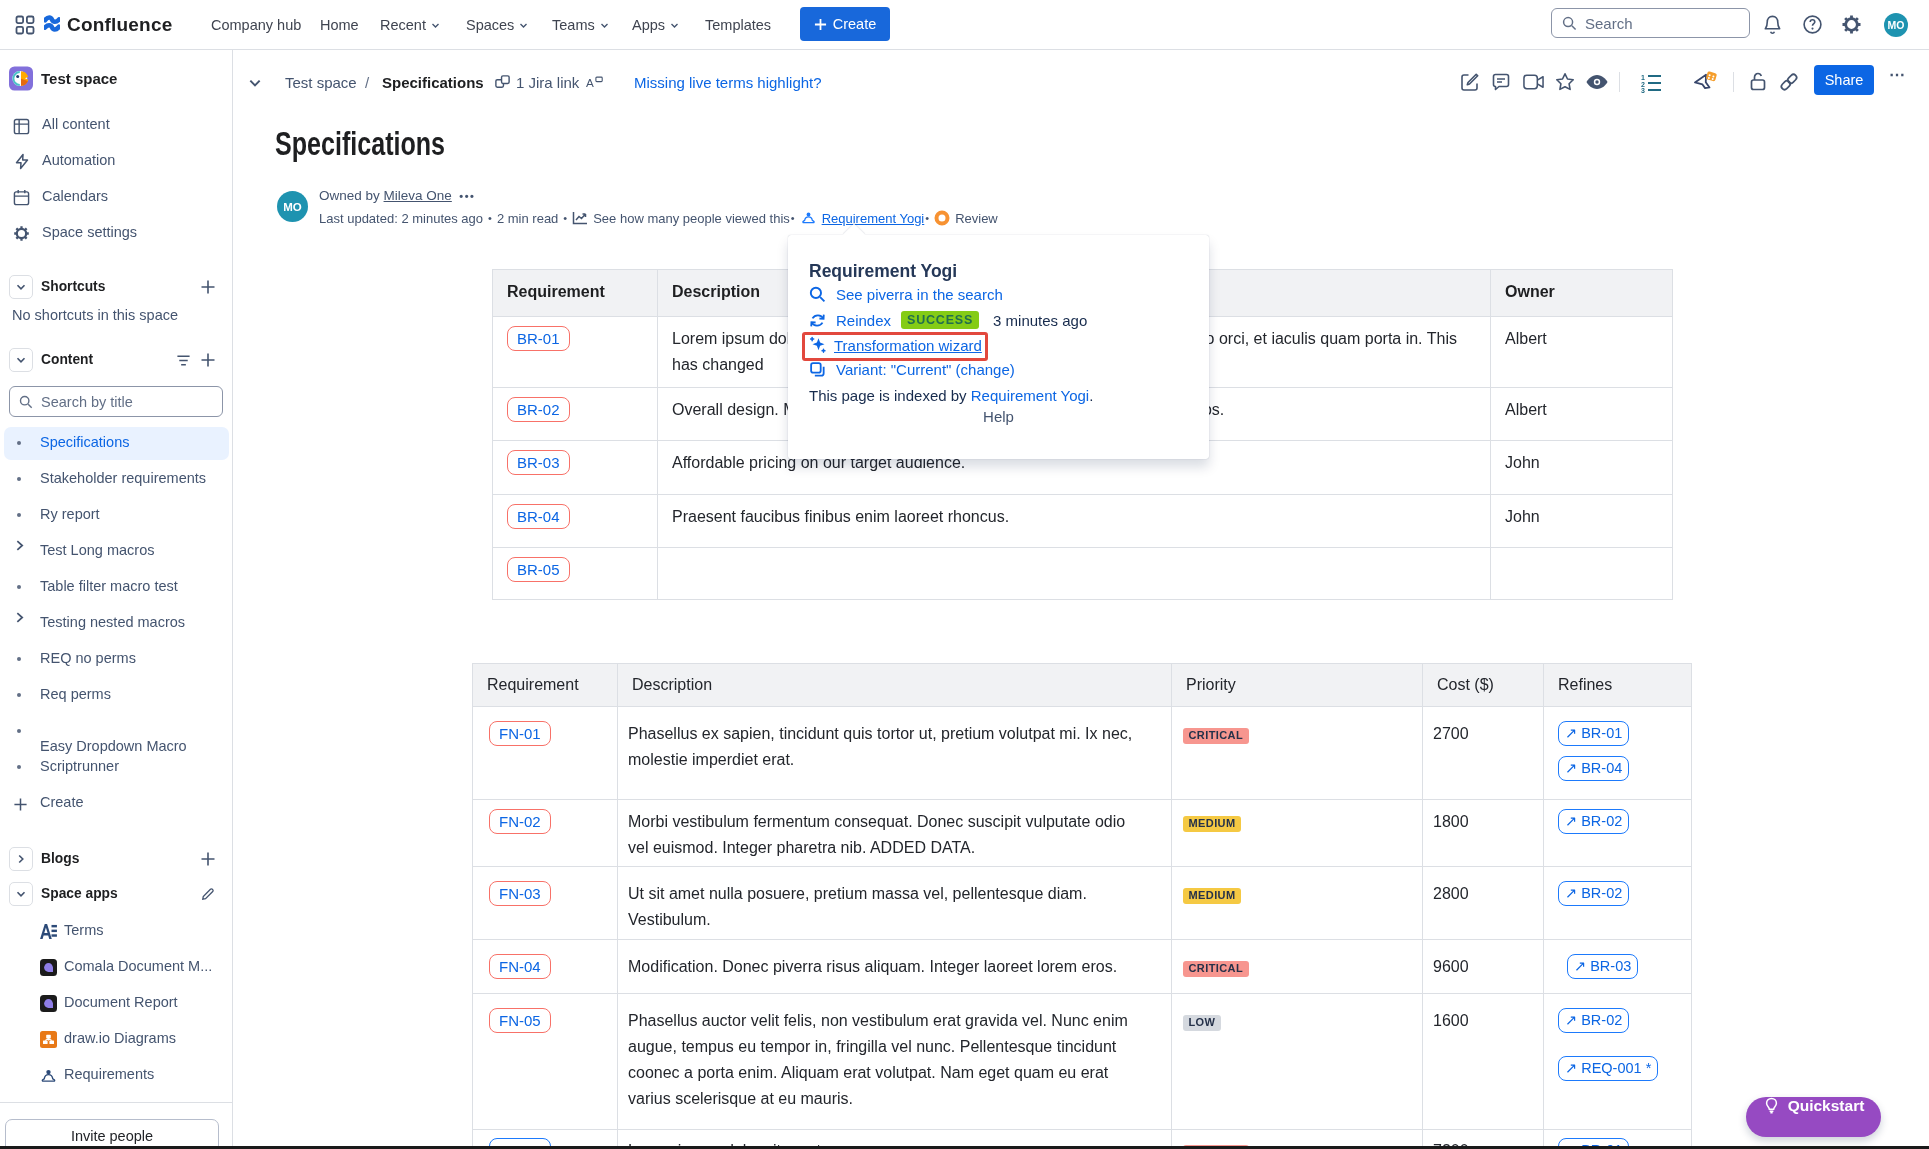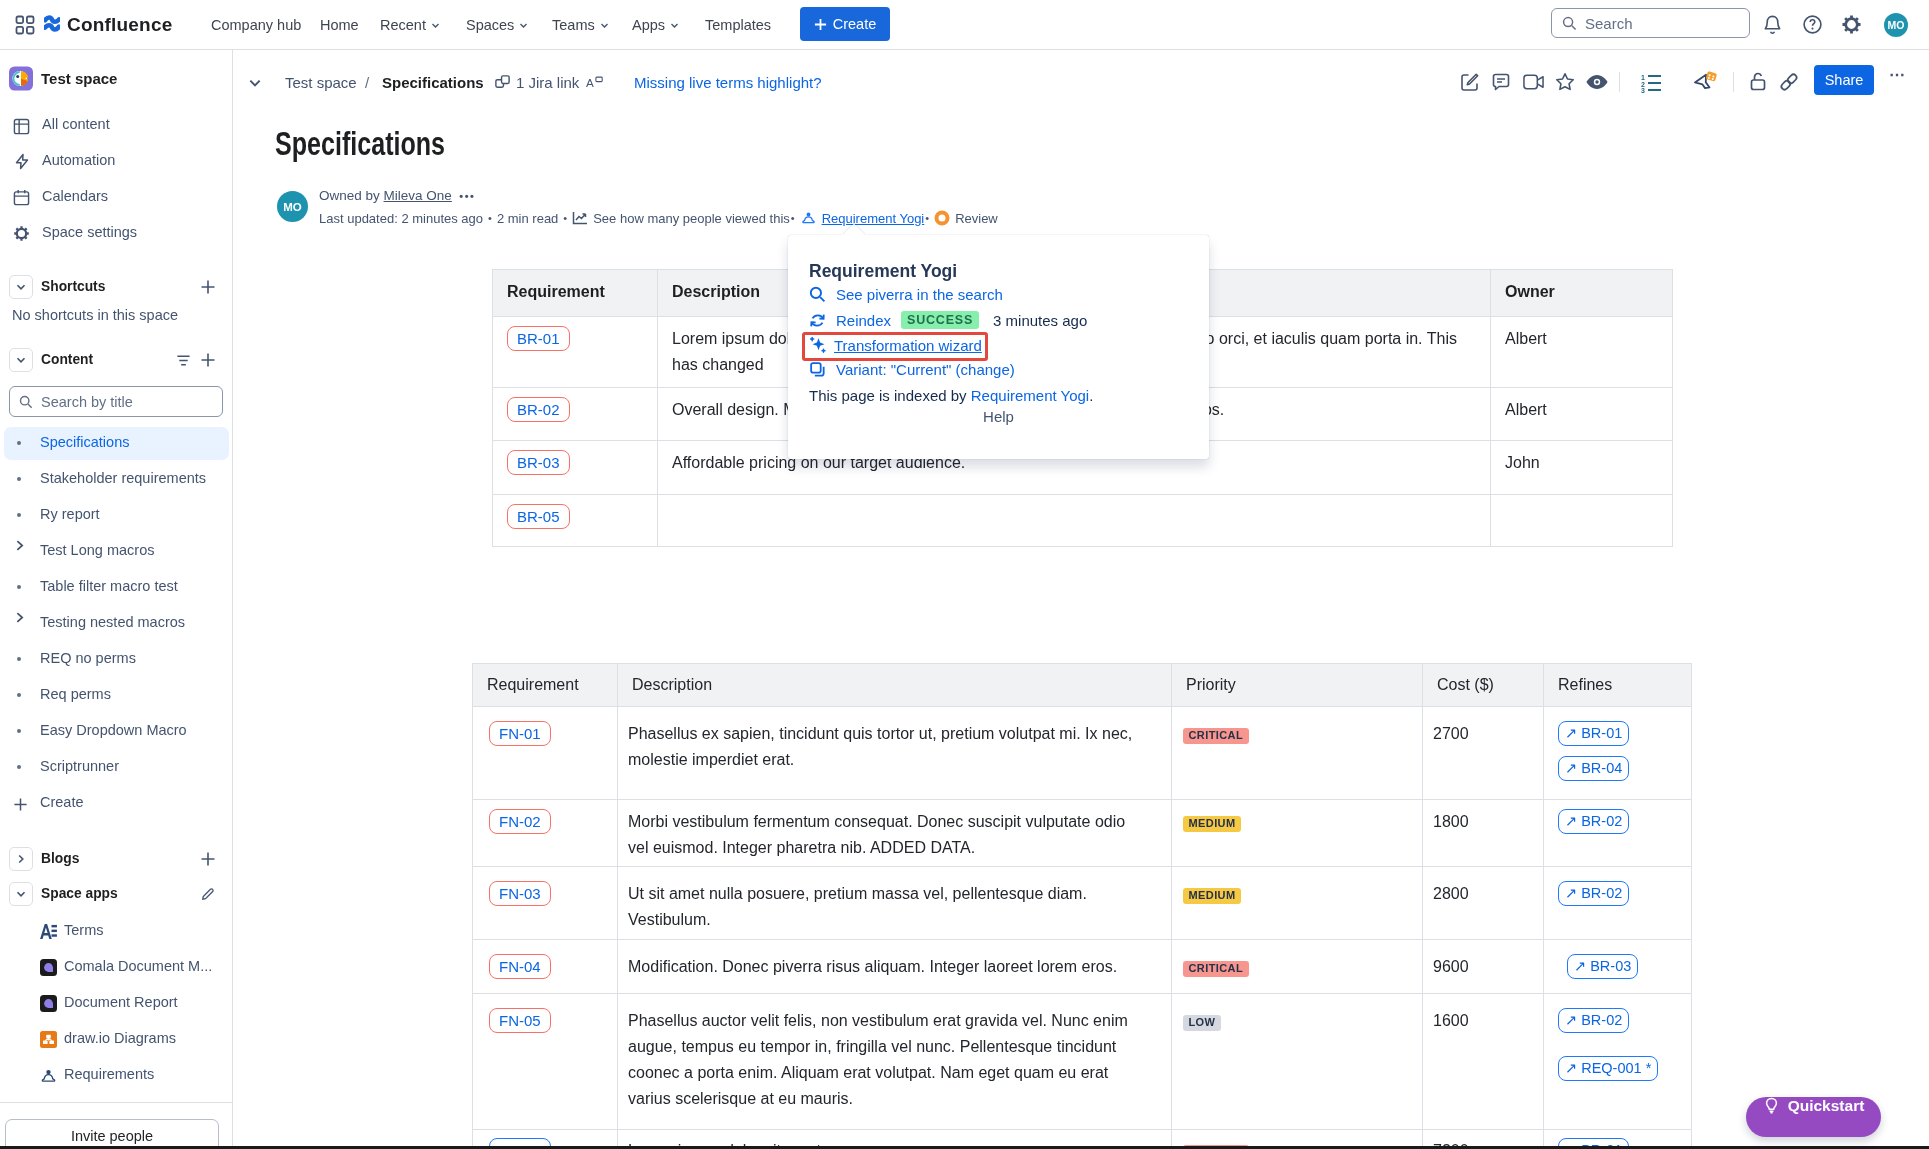--- a/index.html
+++ b/index.html
@@ -196,21 +196,21 @@
       <span class="bullet"></span>
     </div>
     <div class="sb" style="left:40px;top:600px;">REQ no perms</div>
   <div class="sb" style="left:17px;top:643px;">
       <span class="bullet"></span>
     </div>
     <div class="sb" style="left:40px;top:636px;">Req perms</div>
   <div class="sb" style="left:17px;top:679px;">
       <span class="bullet"></span>
     </div>
-    <div class="sb" style="left:40px;top:672px;">Easy Dropdown Macro</div>
+    <div class="sb" style="left:40px;top:688px;">Easy Dropdown Macro</div>
   <div class="sb" style="left:17px;top:715px;">
       <span class="bullet"></span>
     </div>
     <div class="sb" style="left:40px;top:708px;">Scriptrunner</div>
   <svg class="abs" style="left:13px;top:747px" width="15" height="15" viewBox="0 0 16 16" fill="none" stroke="#44546F" stroke-width="1.6">
       <path d="M8 1.5 V14.5 M1.5 8 H14.5"></path>
     </svg>
     <div class="sb" style="left:40px;top:744px;">Create</div>
 
   <div class="chevbox abs" style="left:9px;top:797px;">
@@ -395,20 +395,25 @@
           <td>Albert</td>
         </tr>
     <tr style="height:53px;">
           <td><span class="pill">BR-02</span></td>
           <td style="white-space:nowrap;">Overall design. Must be nicely adapted to the quality standards of our macros.</td>
           <td>Albert</td>
         </tr>
     <tr style="height:54px;">
           <td><span class="pill">BR-03</span></td>
           <td>Affordable pricing on our target audience.</td>
+          <td>John</td>
+        </tr>
+    <tr style="height:53px;">
+          <td><span class="pill">BR-04</span></td>
+          <td>Praesent faucibus finibus enim laoreet rhoncus.</td>
           <td>John</td>
         </tr>
     <tr style="height:52px;">
           <td><span class="pill">BR-05</span></td>
           <td></td>
           <td></td>
         </tr>
   </tbody>
     </table>
 
@@ -510,21 +515,21 @@
     <span>See piverra in the search</span>
   </div>
   <div class="prow" style="top:76px;">
     <svg width="17" height="17" viewBox="0 0 16 16" fill="none" stroke="#0C66E4" stroke-width="1.7">
         <path d="M13.6 6.3 A5.9 5.9 0 0 0 3.3 6"></path>
         <path d="M2.4 9.7 A5.9 5.9 0 0 0 12.7 10"></path>
         <path d="M13.9 2.5 L13.7 6.4 L9.8 6.1"></path>
         <path d="M2.1 13.5 L2.3 9.6 L6.2 9.9"></path>
       </svg>
     <span>Reindex</span>
-    <span style="background:#86efac;color:#216E4E;font-size:12.5px;font-weight:700;padding:2px 6px;border-radius:3px;letter-spacing:0.8px;">SUCCESS</span>
+    <span style="background:#84cc16;color:#216E4E;font-size:12.5px;font-weight:700;padding:2px 6px;border-radius:3px;letter-spacing:0.8px;">SUCCESS</span>
     <span style="color:#172B4D;margin-left:4px;">3 minutes ago</span>
   </div>
   <div class="abs" style="left:14px;top:97px;width:186px;height:29px;border:3.5px solid #E2483D;border-radius:3px;"></div>
   <div class="prow" style="top:101px;gap:7px;align-items:center;">
     <svg width="18" height="18" viewBox="0 0 18 18" fill="#0C66E4">
         <path d="M9.5 2.2 L11.1 6.6 L15.5 8.2 L11.1 9.8 L9.5 14.2 L7.9 9.8 L3.5 8.2 L7.9 6.6 Z"></path>
         <rect x="2.4" y="0.8" width="1.5" height="4.6" rx="0.75"></rect>
         <rect x="0.85" y="2.35" width="4.6" height="1.5" rx="0.75"></rect>
         <rect x="13.8" y="12.6" width="1.4" height="4.4" rx="0.7"></rect>
         <rect x="12.3" y="14.1" width="4.4" height="1.4" rx="0.7"></rect>

